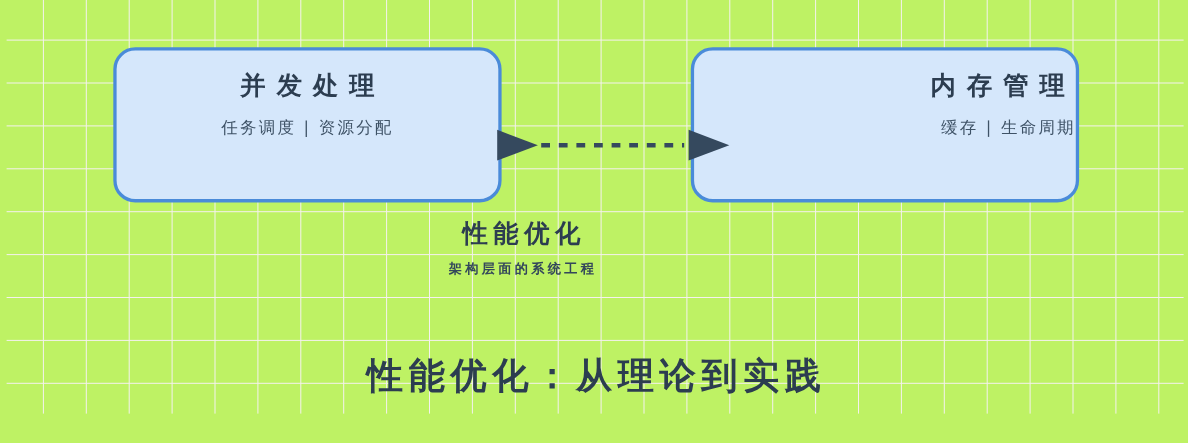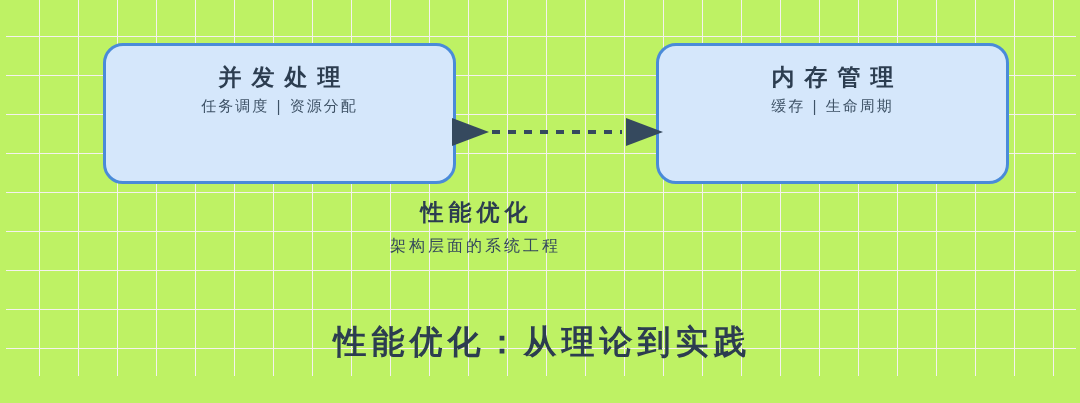--- a/index.html
+++ b/index.html
@@ -29,31 +29,31 @@
     top: 43px;
     width: 353px;
     height: 141px;
     background: #d5e7fb;
     border: 3px solid #4a8bd9;
     border-radius: 20px;
     text-align: center;
     padding-top: 16px;
   }
   .node-left  { left: 103px; }
-  .node-right { left: 656px; }
+  .node-right { left: 628px; text-align: right; }
 
   .node-title {
     font-size: 23px;
     font-weight: 700;
     color: #2c3d50;
     letter-spacing: 10px;
     text-indent: 10px;
   }
   .node-subtitle {
-    margin-top: 4px;
+    margin-top: 14px;
     font-size: 15px;
     color: #3e5266;
     letter-spacing: 2px;
   }
 
   .connector {
     position: absolute;
     left: 448px;
     top: 114px;
     width: 220px;
@@ -70,24 +70,25 @@
   }
   .connector-label .label-main {
     font-size: 23px;
     font-weight: 700;
     color: #2c3d50;
     letter-spacing: 5px;
     text-indent: 5px;
   }
   .connector-label .label-sub {
     margin-top: 8px;
-    font-size: 16px;
+    font-size: 12px;
     color: #33475b;
     letter-spacing: 3px;
     text-indent: 3px;
+    font-weight: bold;
   }
 
   .page-title {
     position: absolute;
     left: 0; top: 320px;
     width: 1080px;
     text-align: center;
     font-size: 33px;
     font-weight: 700;
     color: #2c3d50;

